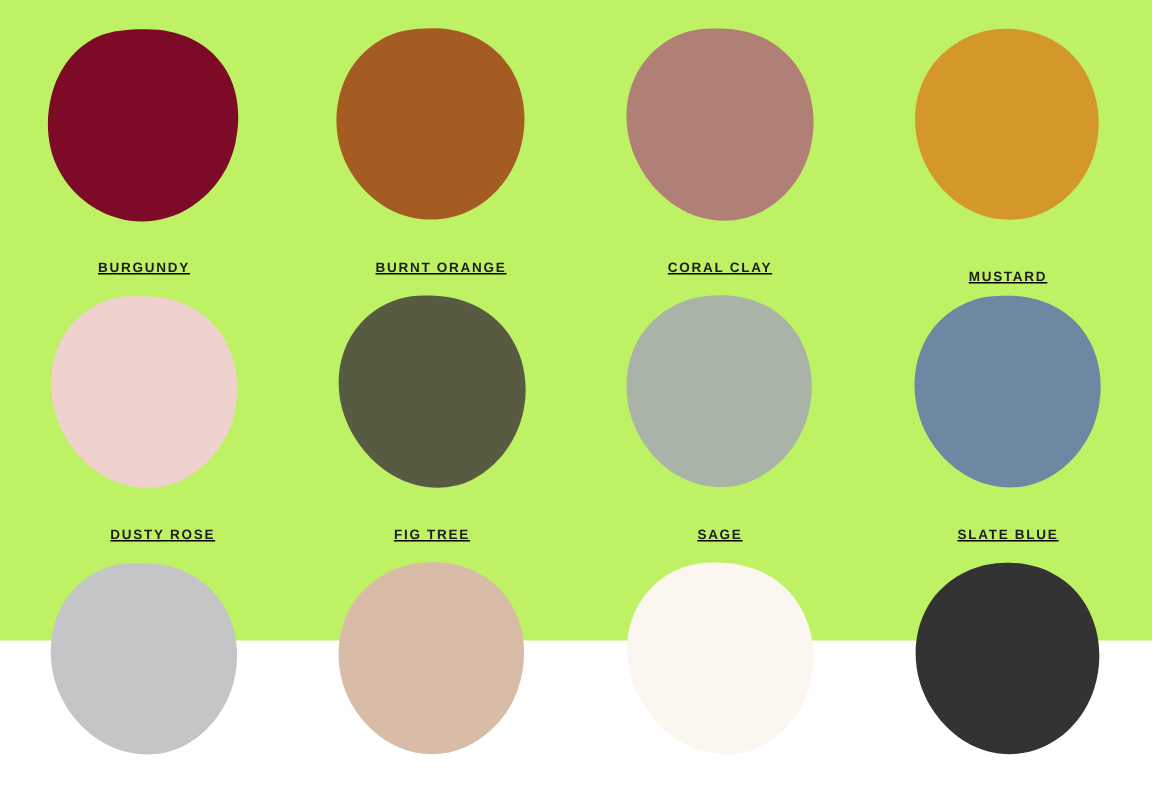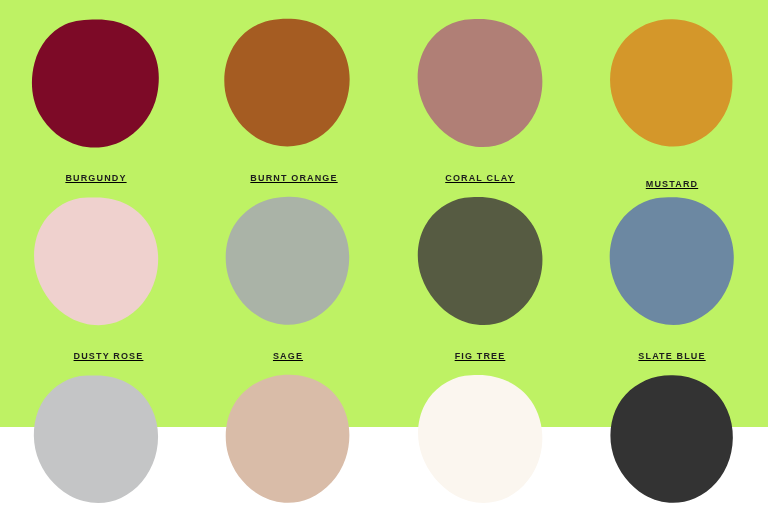--- a/index.html
+++ b/index.html
@@ -125,38 +125,38 @@
         <svg viewBox="0 0 130 132" xmlns="http://www.w3.org/2000/svg" aria-hidden="true">
           <path id="blob-r2c1" d="M64 1.5 C 86.5 1 106 10.5 117 27.5 C 127.8 44.2 129.5 64.5 124.5 82.5 C 119.5 100.5 107 115.8 91 123.8 C 74.5 132 55 130.5 39.5 122 C 24 113.5 12 98.5 6.5 81.5 C 1 64.5 2 45.5 10 30.5 C 18 15.5 32.5 4.8 49 2 C 54 1.4 59 1.6 64 1.5 Z" fill="#EFD1CE"></path>
         </svg>
       </div>
       <div class="swatch-label" style="color: rgb(29, 29, 29); margin-left: 25px;">DUSTY ROSE</div>
     </div>
 
     <div class="swatch-cell">
       <div class="blob-wrap">
         <svg viewBox="0 0 130 132" xmlns="http://www.w3.org/2000/svg" aria-hidden="true">
+          <path id="blob-r2c3" d="M62.5 1 C 85 0.8 104.5 10 116 26.5 C 127.5 43 130 63.5 125 82 C 120 100.5 107.5 116 91.5 124 C 75 132 55.5 130.2 40 121.5 C 24.5 112.8 12.5 98 6.5 81 C 0.5 64 1.8 45 10 30 C 18.2 15 33 4.5 49.5 1.8 C 53.8 1.1 58.2 1.1 62.5 1 Z" fill="#565B42"></path>
+        </svg>
+      </div>
+      <div class="swatch-label" style="color: rgb(29, 29, 29);">FIG TREE</div>
+    </div>
+
+    <div class="swatch-cell">
+      <div class="blob-wrap">
+        <svg viewBox="0 0 130 132" xmlns="http://www.w3.org/2000/svg" aria-hidden="true">
           <path id="blob-r2c2" d="M67 0.8 C 89 1.2 107.5 11.5 117.5 28.5 C 127.5 45.8 128.5 66.5 122.5 84.5 C 116.5 102.5 103.5 116.8 87.5 124 C 71 131.5 52 129.8 37 121.2 C 22 112.5 10.5 97.8 5.5 81 C 0.5 64 2.2 45 10.5 30.5 C 19 15.8 34 5.5 50.5 2.2 C 56 1.2 61.5 0.6 67 0.8 Z" fill="#AAB3A7"></path>
         </svg>
       </div>
       <div class="swatch-label" style="color: rgb(29, 29, 29);">SAGE</div>
     </div>
 
     <div class="swatch-cell">
       <div class="blob-wrap">
         <svg viewBox="0 0 130 132" xmlns="http://www.w3.org/2000/svg" aria-hidden="true">
-          <path id="blob-r2c3" d="M62.5 1 C 85 0.8 104.5 10 116 26.5 C 127.5 43 130 63.5 125 82 C 120 100.5 107.5 116 91.5 124 C 75 132 55.5 130.2 40 121.5 C 24.5 112.8 12.5 98 6.5 81 C 0.5 64 1.8 45 10 30 C 18.2 15 33 4.5 49.5 1.8 C 53.8 1.1 58.2 1.1 62.5 1 Z" fill="#565B42"></path>
-        </svg>
-      </div>
-      <div class="swatch-label" style="color: rgb(29, 29, 29);">FIG TREE</div>
-    </div>
-
-    <div class="swatch-cell">
-      <div class="blob-wrap">
-        <svg viewBox="0 0 130 132" xmlns="http://www.w3.org/2000/svg" aria-hidden="true">
           <path id="blob-r2c4" d="M65 1.2 C 87.5 1 107 11 117.5 28 C 128 45 129 65.5 123.5 83.5 C 118 101.5 105 116.5 89 124 C 72.5 131.8 53 130 38 121.5 C 23 113 11 98.5 5.8 81.5 C 0.5 64.5 2 45.5 10 30.8 C 18 16 32.5 5.5 49 2.2 C 54.2 1.2 59.8 1.3 65 1.2 Z" fill="#6C88A2"></path>
         </svg>
       </div>
       <div class="swatch-label" style="color: rgb(29, 29, 29);">SLATE BLUE</div>
     </div>
 
   </div>
 
   <div class="swatch-row row-3">
 

